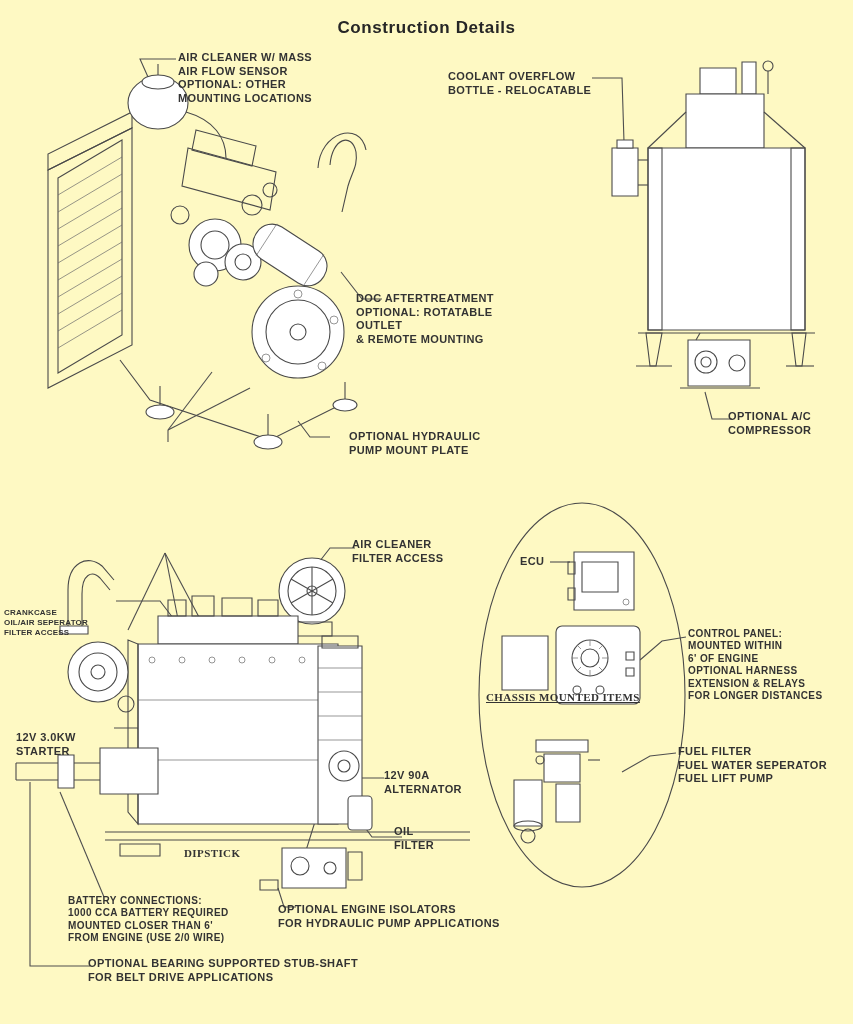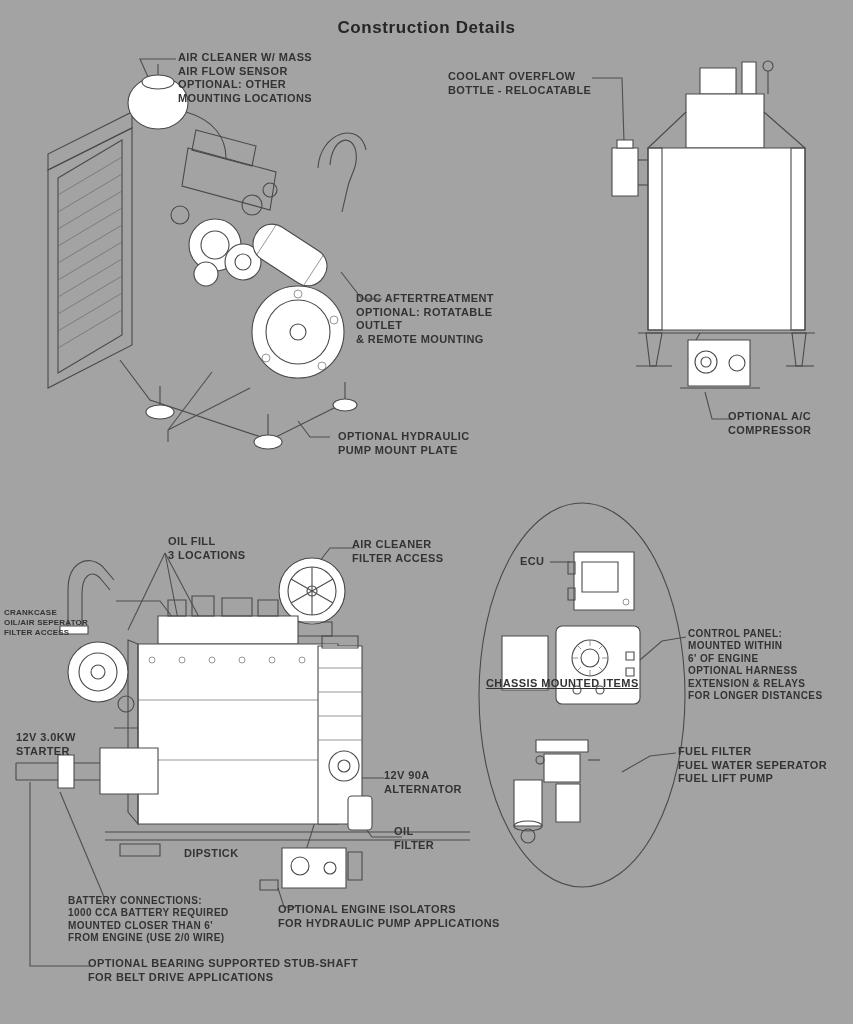--- a/index.html
+++ b/index.html
@@ -1,16 +1,16 @@
 <!DOCTYPE html>
 <html><head>
 <meta charset="utf-8">
 <style>
   html,body{margin:0;padding:0;background:#fff;}
-  .canvas{position:relative;width:853px;height:1024px;background:#a3a3a3;overflow:hidden;
+  .canvas{position:relative;width:853px;height:1024px;background:#fef9c3;overflow:hidden;
           font-family:"Liberation Sans",sans-serif;}
   .art{position:absolute;left:0;top:0;width:853px;height:1024px;}
   .art *{vector-effect:non-scaling-stroke;}
   .s{stroke:#4a4a4a;fill:none;stroke-width:1.1;}
   .sf{stroke:#4a4a4a;fill:#fff;stroke-width:1.1;}
   .thin{stroke:#6a6a6a;fill:none;stroke-width:0.7;}
   .lead{stroke:#4f4f4f;fill:none;stroke-width:1.1;}
   .title{position:absolute;left:0;top:18px;width:100%;margin:0;text-align:center;
          font-size:17px;font-weight:bold;letter-spacing:0.6px;color:#262626;}
   .lbl{position:absolute;font-weight:bold;font-size:11px;line-height:1.24;letter-spacing:0.4px;
@@ -247,51 +247,49 @@
 
   <div class="lbl" style="left:178px;top:51px;width:138px;">AIR CLEANER W/ MASS
 AIR FLOW SENSOR
 OPTIONAL: OTHER
 MOUNTING LOCATIONS</div>
   <div class="lbl" style="left:448px;top:70px;width:162px;">COOLANT OVERFLOW
 BOTTLE - RELOCATABLE</div>
   <div class="lbl" style="left:356px;top:292px;width:186px;">DOC AFTERTREATMENT
 OPTIONAL: ROTATABLE OUTLET
 &amp; REMOTE MOUNTING</div>
-  <div class="lbl" style="left:338px;top:430px;width:166px;">OPTIONAL HYDRAULIC
+  <div class="lbl" style="left:349px;top:430px;width:166px;">OPTIONAL HYDRAULIC
 PUMP MOUNT PLATE</div>
   <div class="lbl" style="left:728px;top:410px;width:122px;">OPTIONAL A/C
 COMPRESSOR</div>
-  <div class="lbl" style="left:168px;top:535px;width:132px;">OIL FILL
-3 LOCATIONS</div>
   <div class="lbl" style="left:352px;top:538px;width:110px;">AIR CLEANER
 FILTER ACCESS</div>
   <div class="lbl small" style="left:4px;top:608px;width:114px;">CRANKCASE
 OIL/AIR SEPERATOR
 FILTER ACCESS</div>
   <div class="lbl" style="left:16px;top:719px;width:100px;margin-top:12px;">12V 3.0kW
 STARTER</div>
   <div class="lbl" style="left:384px;top:769px;width:102px;">12V 90A
 ALTERNATOR</div>
   <div class="lbl" style="left:394px;top:825px;width:72px;">OIL
 FILTER</div>
-  <div class="lbl" style="left:184px;top:847px;width:100px;">DIPSTICK</div>
+  <div class="lbl" style="left:184px;top:847px;width:100px;font-family:Liberation Serif, serif;">DIPSTICK</div>
   <div class="lbl mid" style="left:68px;top:895px;width:214px;">BATTERY CONNECTIONS:
 1000 CCA BATTERY REQUIRED
 MOUNTED CLOSER THAN 6'
 FROM ENGINE (USE 2/0 WIRE)</div>
   <div class="lbl" style="left:278px;top:903px;width:266px;">OPTIONAL ENGINE ISOLATORS
 FOR HYDRAULIC PUMP APPLICATIONS</div>
   <div class="lbl" style="left:88px;top:957px;width:334px;">OPTIONAL BEARING SUPPORTED STUB-SHAFT
 FOR BELT DRIVE APPLICATIONS</div>
   <div class="lbl" style="left:520px;top:555px;width:34px;">ECU</div>
   <div class="lbl mid" style="left:688px;top:628px;width:164px;">CONTROL PANEL:
 MOUNTED WITHIN
 6' OF ENGINE
 OPTIONAL HARNESS
 EXTENSION &amp; RELAYS
 FOR LONGER DISTANCES</div>
-  <div class="lbl ul" style="left:486px;top:677px;width:182px;">CHASSIS MOUNTED ITEMS</div>
+  <div class="lbl ul" style="left:486px;top:691px;width:182px;font-family:Liberation Serif, serif;">CHASSIS MOUNTED ITEMS</div>
   <div class="lbl" style="left:678px;top:745px;width:174px;">FUEL FILTER
 FUEL WATER SEPERATOR
 FUEL LIFT PUMP</div>
 
 </div>
 
 </body></html>

